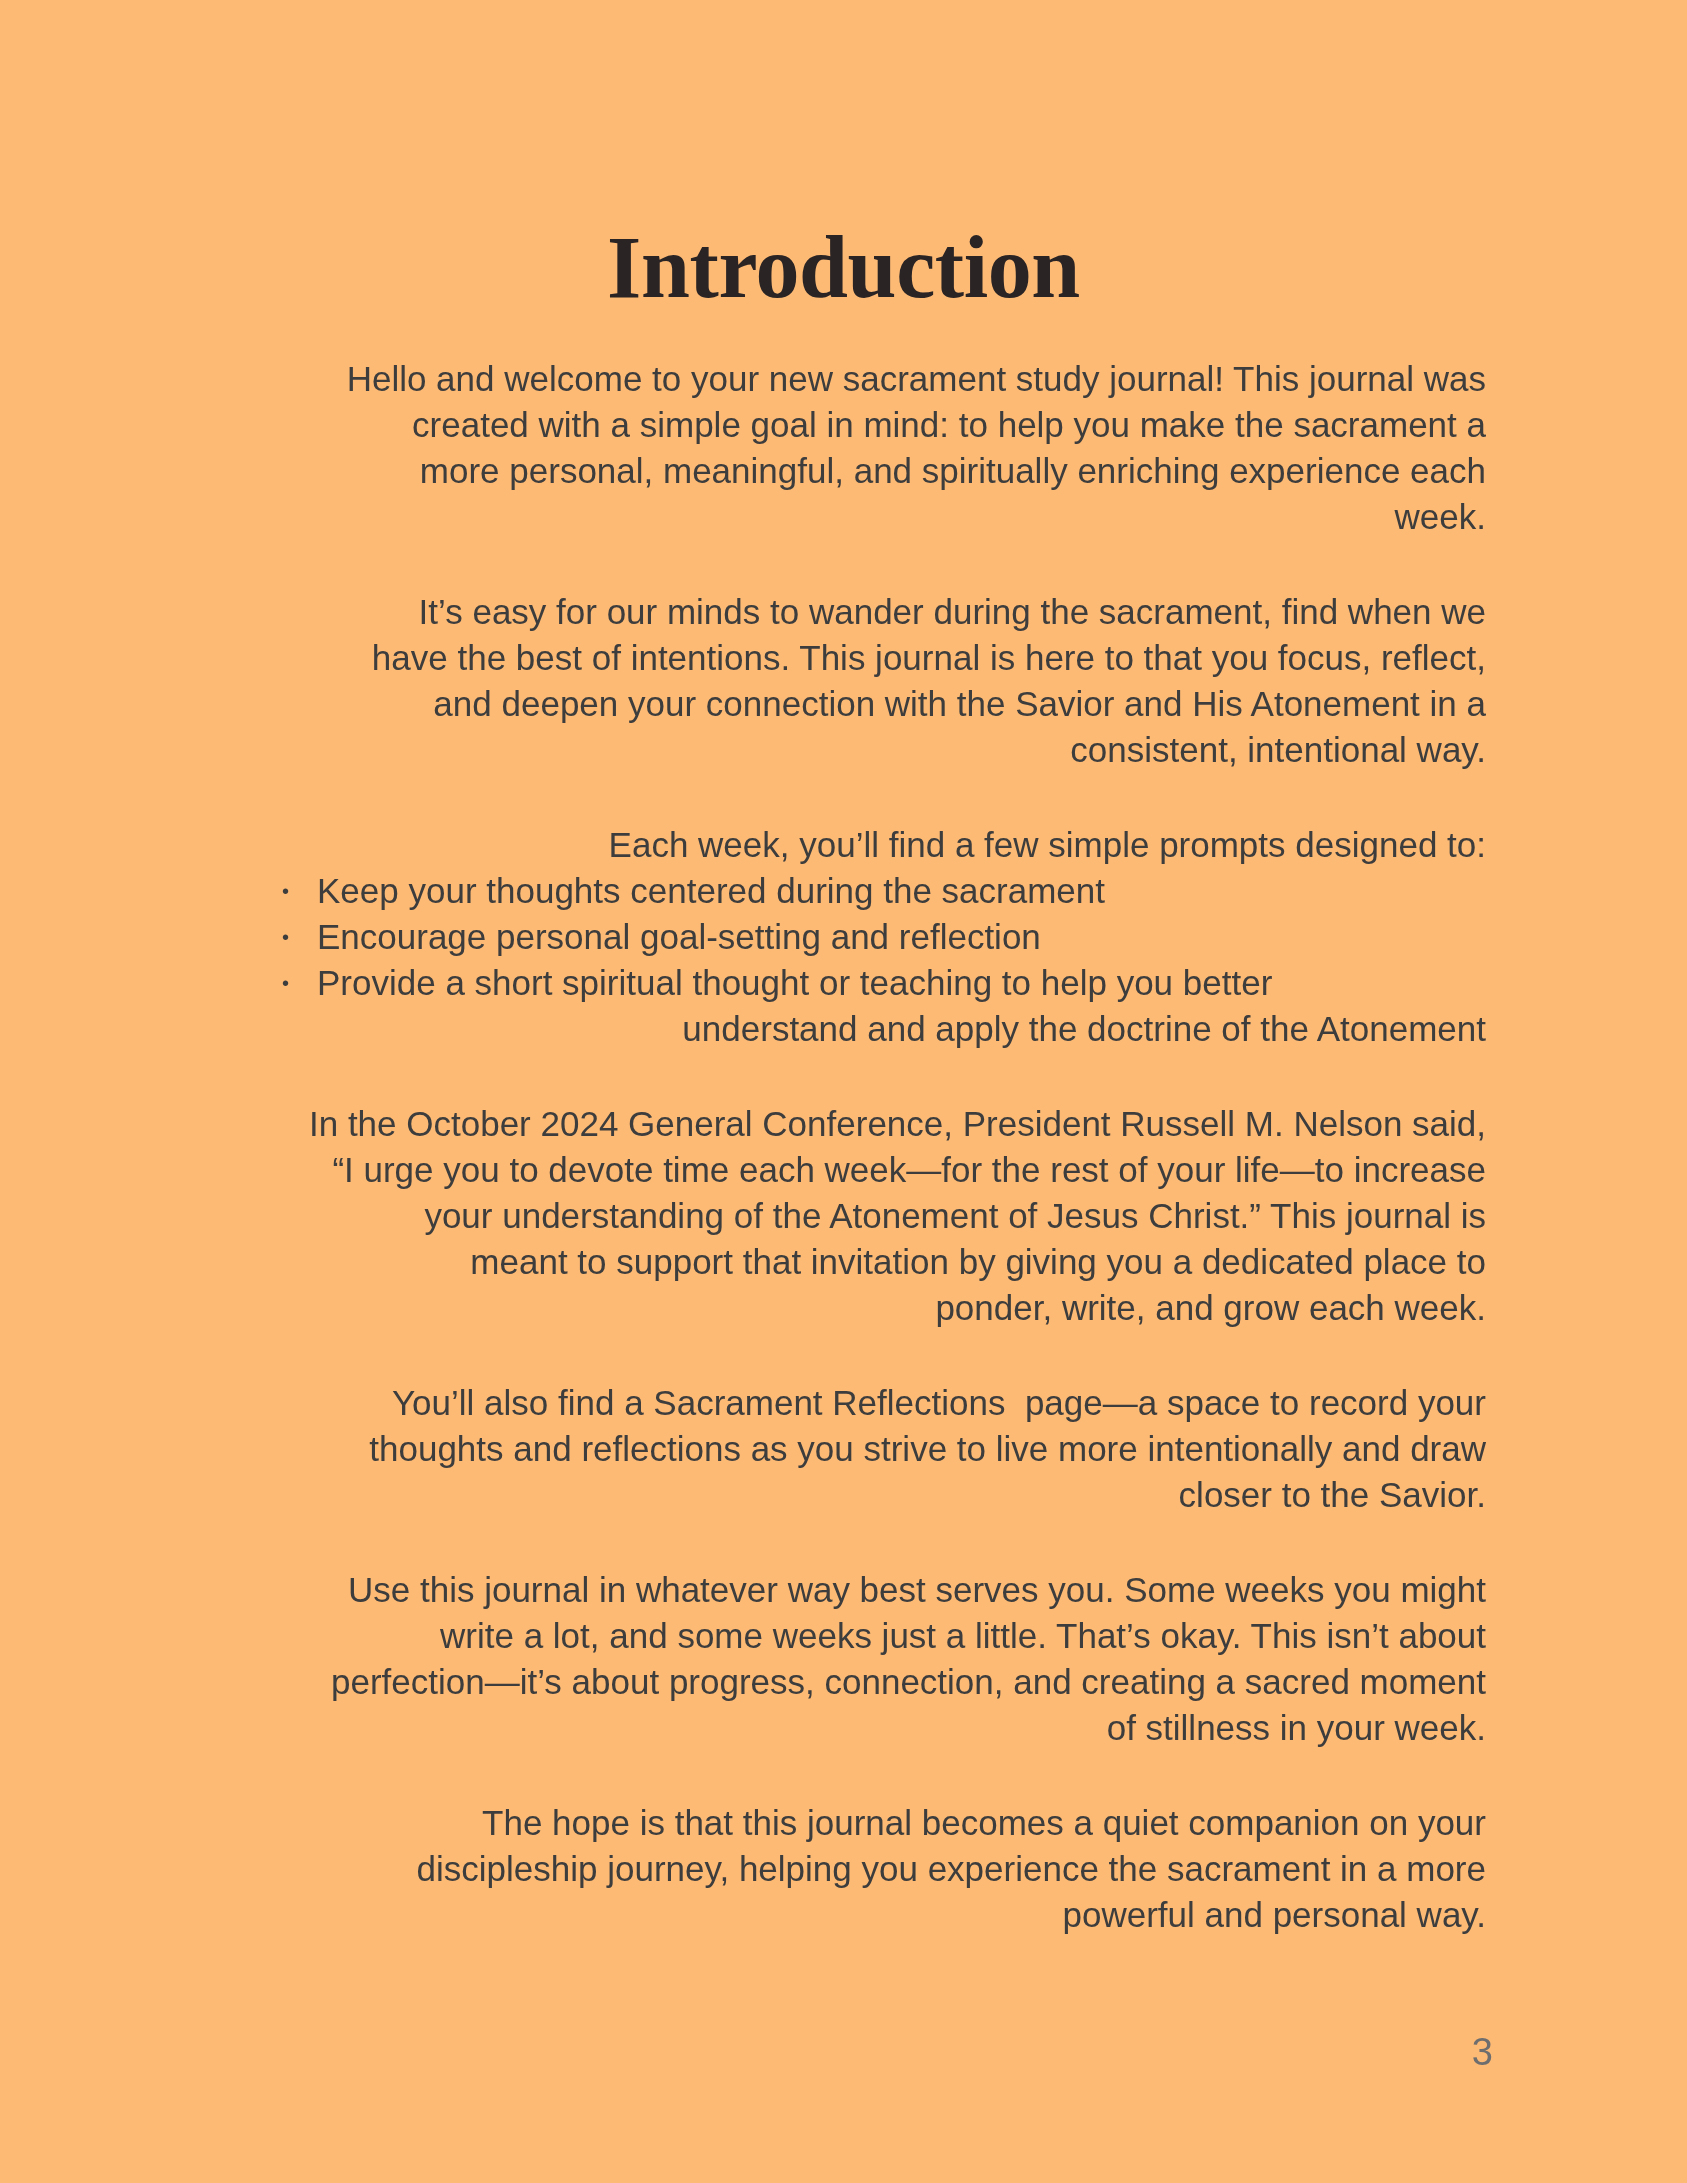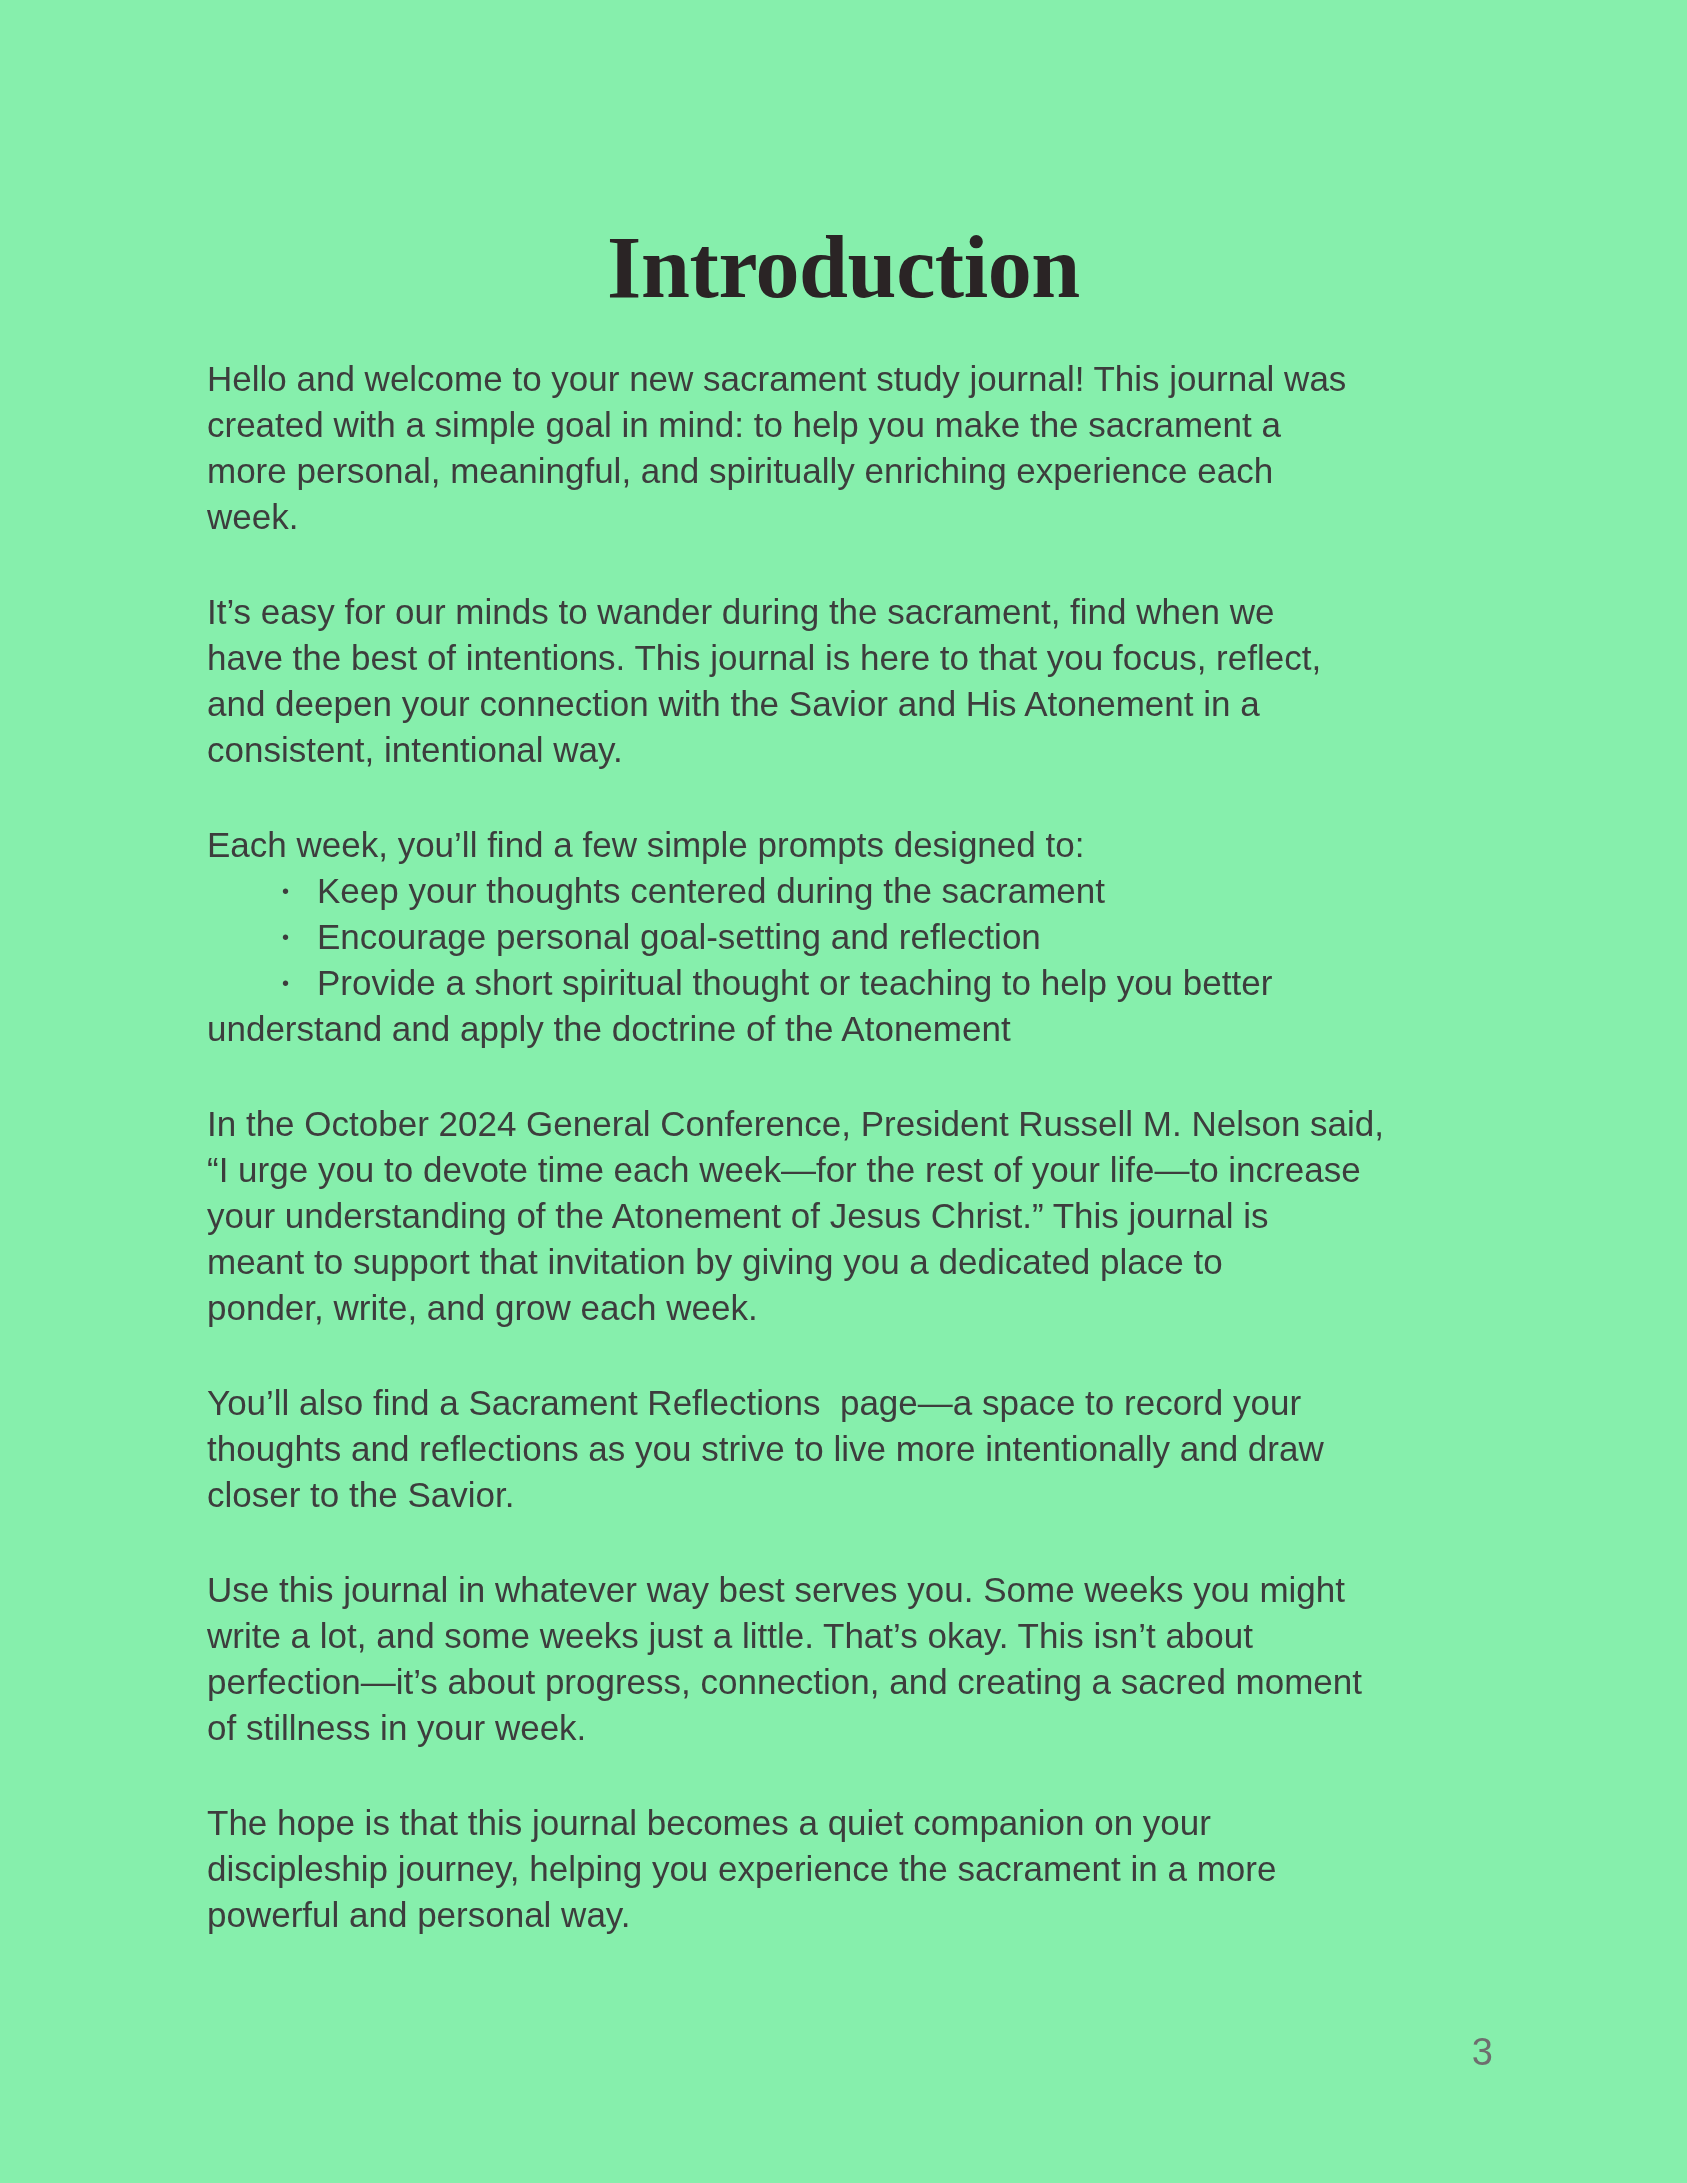--- a/index.html
+++ b/index.html
@@ -6,21 +6,21 @@
   body {
     width: 1687px;
     height: 2183px;
     background: #ffffff;
     font-family: "Liberation Sans", sans-serif;
   }
   .page {
     position: relative;
     width: 1687px;
     height: 2183px;
-    background: #86efac;
+    background: #fdba74;
     overflow: hidden;
   }
   .title {
     margin: 0;
     padding-top: 224px;
     width: 1687px;
     text-align: center;
     font-family: "Liberation Serif", "DejaVu Serif", serif;
     font-weight: 700;
     font-size: 88px;
@@ -34,20 +34,21 @@
     width: 1279px;
     color: #3d3d3d;
     font-size: 35px;
     font-weight: 300;
     line-height: 46px;
   }
   .para { margin: 0 0 49px 0; }
   .para:last-child { margin-bottom: 4px; }
   .line {
     white-space: pre;          
+    text-align: right;
   }
   .bullet-row {
     display: flex;
     padding-left: 75px;
   }
   .dot {
     width: 35px;
     flex: 0 0 35px;
     font-size: 20px;
     line-height: 46px;

